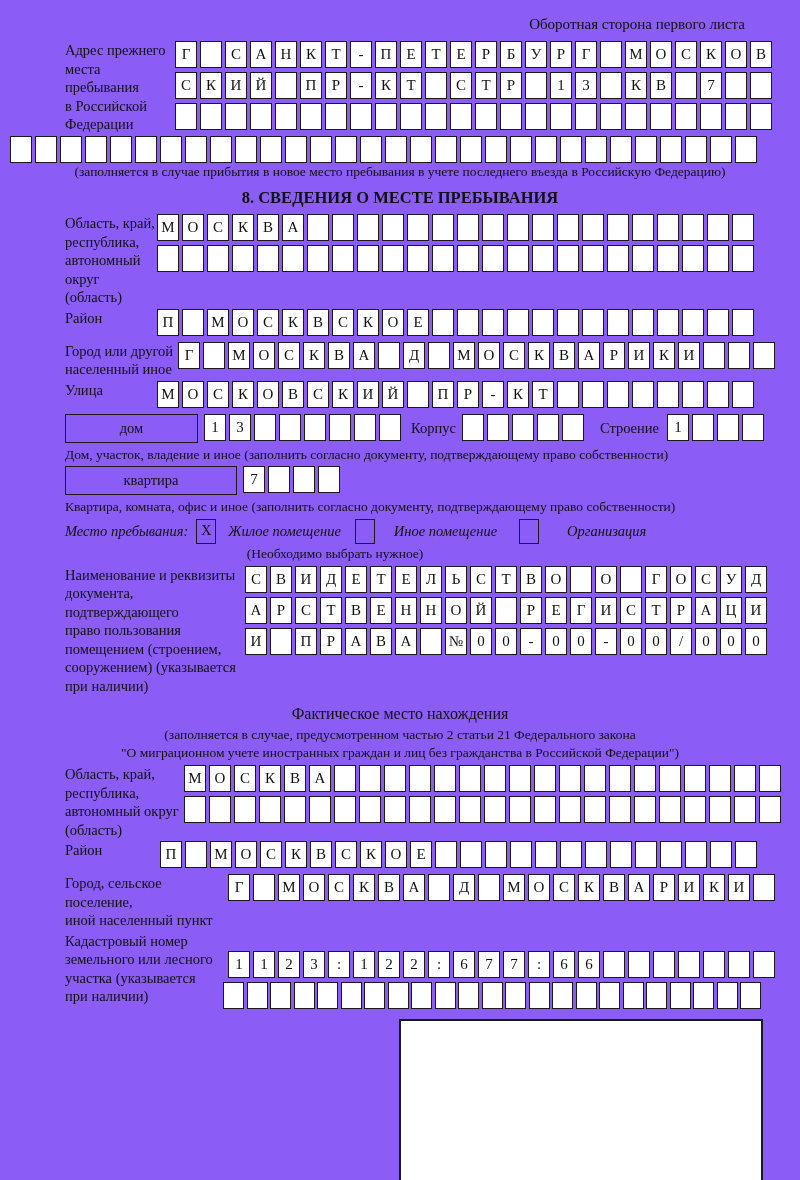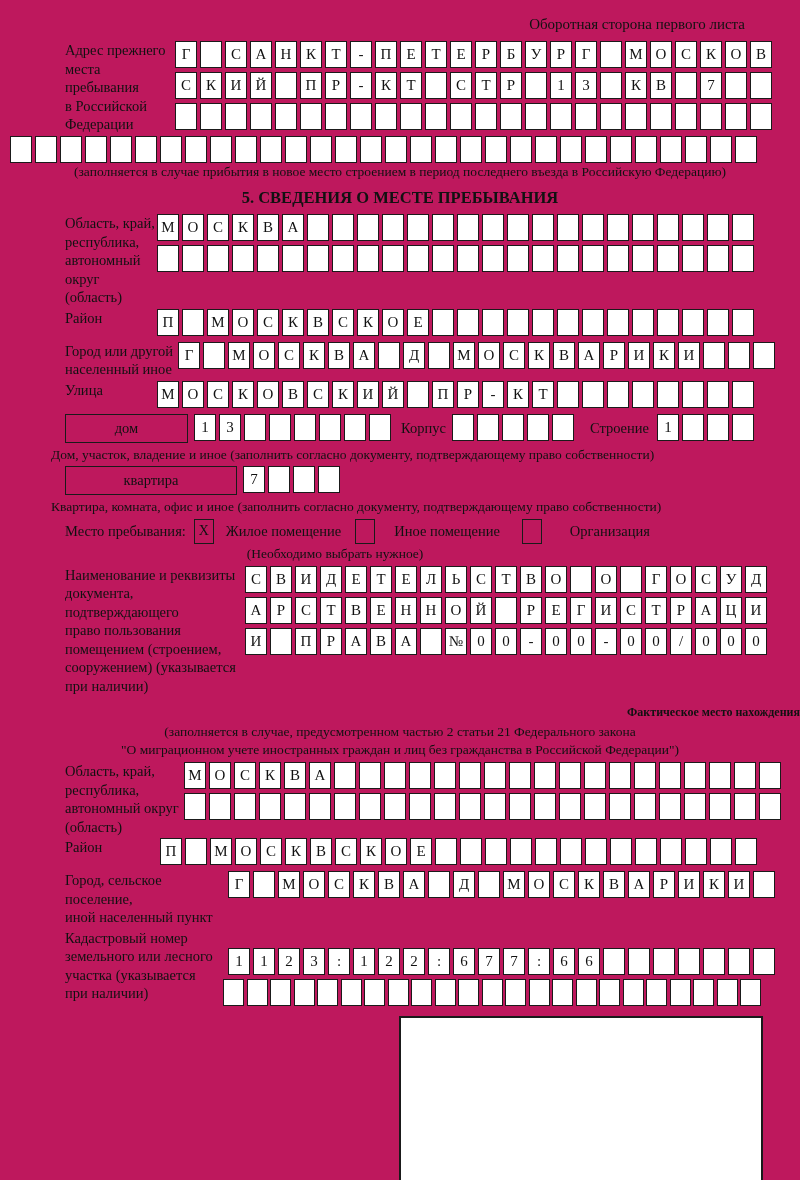--- a/index.html
+++ b/index.html
@@ -1,18 +1,18 @@
 <!DOCTYPE html>
 <html><head>
 <meta charset="utf-8">
 <style>
   html,body{margin:0;padding:0;background:#fff;}
   .page{
     width:800px;height:1180px;box-sizing:border-box;position:relative;
-    background:#be185d;color:#111;
+    background:#8b5cf6;color:#111;
     font-family:"Liberation Serif","DejaVu Serif",serif;
     overflow:hidden;
   }
   .corner{margin:16px 55px 0 0;text-align:right;font-size:15px;}
   .frow{display:flex;align-items:flex-start;}
   .ml65{margin-left:65px;}
   .label{font-size:14.5px;line-height:18.5px;white-space:pre-line;flex:none;}
   .w110{width:110px;}
   .w92{width:92px;}
   .w113{width:113px;}
@@ -25,35 +25,35 @@
     box-sizing:border-box;flex:none;width:22px;height:27px;
     border:1.8px solid #1a1a1a;background:#fff;
     display:flex;align-items:center;justify-content:center;
     font-size:15px;line-height:1;
   }
   .tight{gap:2.5px;}
   .tight .cell{width:21px;}
   .fullrow{margin:2px 0 0 10px;}
   .note{text-align:center;font-size:13.5px;margin:1px 0 2px 0;}
   .h2{text-align:center;font-weight:bold;font-size:16.5px;margin:8px 0 6px 0;}
-  .h3{text-align:right;font-weight:bold;font-size:12px;margin:10px 0 4px 0;}
+  .h3{text-align:center;font-weight:normal;font-size:16px;margin:10px 0 4px 0;}
   .wbox{
     box-sizing:border-box;border:1.8px solid #1a1a1a;height:29px;flex:none;
     display:flex;align-items:center;justify-content:center;font-size:14.5px;
   }
-  .w133{width:123px;margin-right:6px;}
+  .w133{width:133px;margin-right:6px;}
   .w172{width:172px;margin-right:6px;text-align:center;}
   .inl{font-size:14.5px;line-height:29px;flex:none;}
-  .caption{margin-left:51px;font-size:13.5px;margin-bottom:3px;}
+  .caption{margin-left:65px;font-size:13.5px;margin-bottom:3px;}
   .chkrow{align-items:center;margin-top:4px;margin-bottom:2px;}
   .chk{
     box-sizing:border-box;width:20px;height:25px;border:1.8px solid #1a1a1a;flex:none;
     display:flex;align-items:center;justify-content:center;font-size:14px;
   }
-  .lbl{font-size:14.5px;flex:none;}
+  .lbl{font-size:14.5px;flex:none;font-style:italic;}
   .mt20{margin-top:19px;}
   .stamp{
     box-sizing:border-box;margin:6px 0 0 399px;width:364px;height:175px;
     border:2px solid #1a1a1a;background:#fff;
   }
   .mb2{margin-bottom:2px;}
 </style>
 </head>
 <body>
 
@@ -172,23 +172,23 @@
       <span class="cell"></span>
       <span class="cell"></span>
       <span class="cell"></span>
       <span class="cell"></span>
       <span class="cell"></span>
       <span class="cell"></span>
       <span class="cell"></span>
       <span class="cell"></span>
       <span class="cell"></span>
     </div>
-  <div class="note">(заполняется в случае прибытия в новое место строением в период последнего въезда в Российскую Федерацию)</div>
-
-  <div class="h2">5. СВЕДЕНИЯ О МЕСТЕ ПРЕБЫВАНИЯ</div>
+  <div class="note">(заполняется в случае прибытия в новое место пребывания в учете последнего въезда в Российскую Федерацию)</div>
+
+  <div class="h2">8. СВЕДЕНИЯ О МЕСТЕ ПРЕБЫВАНИЯ</div>
 
   <div class="frow ml65 mb2">
     <div class="label w92">Область, край,
 республика,
 автономный
 округ (область)</div>
     <div>
       <div class="cg">
           <span class="cell">М</span>
           <span class="cell">О</span>

